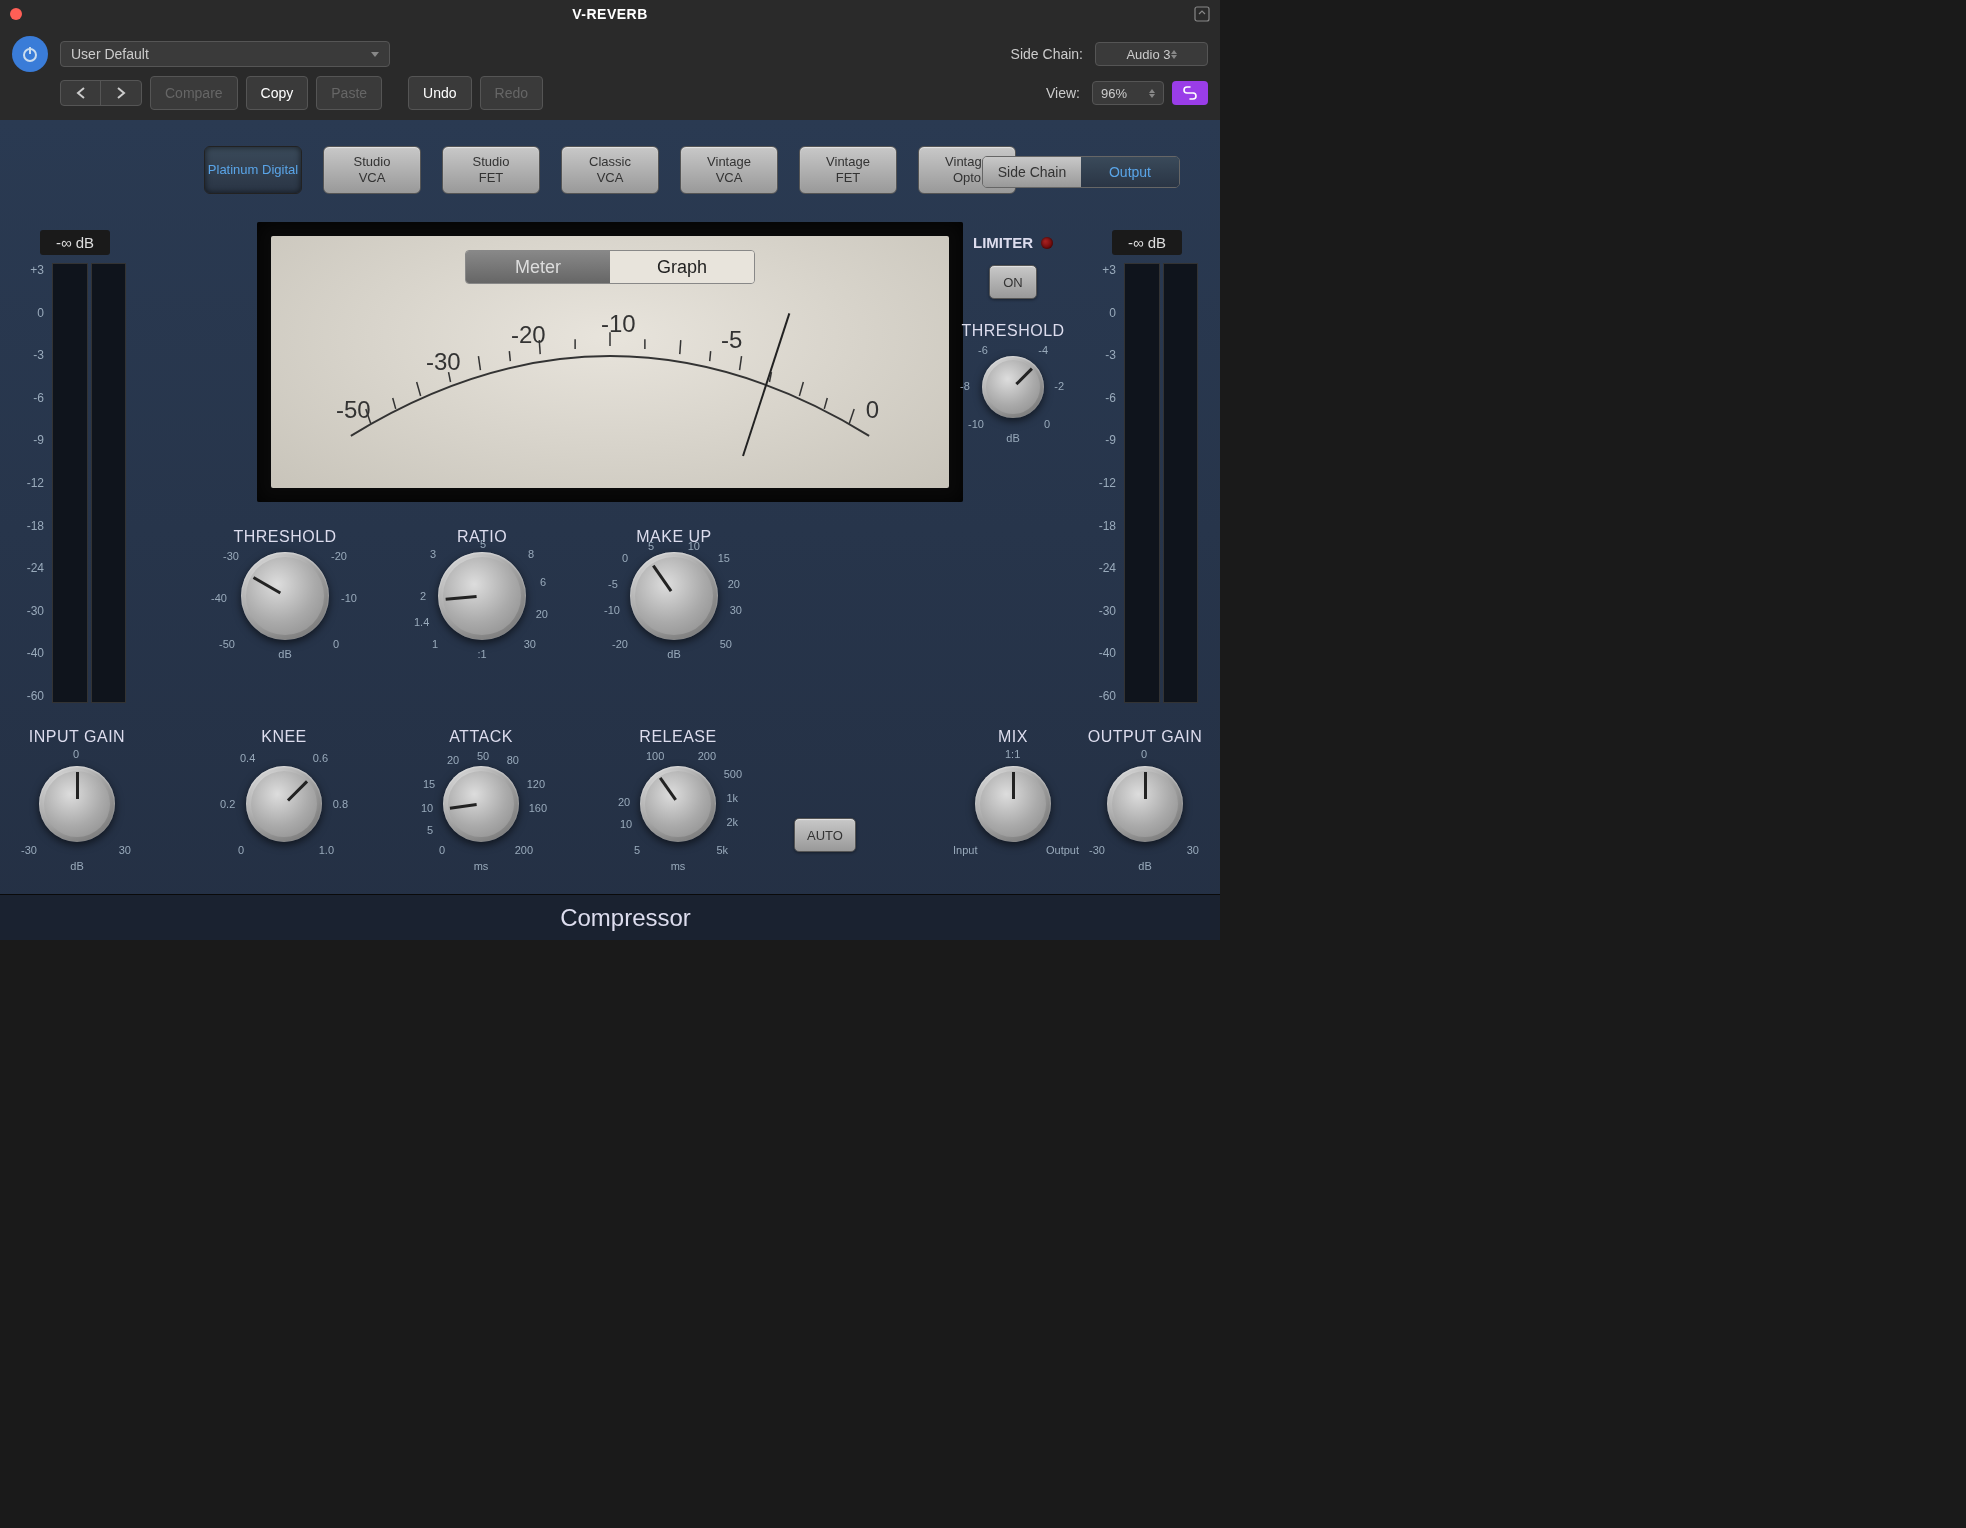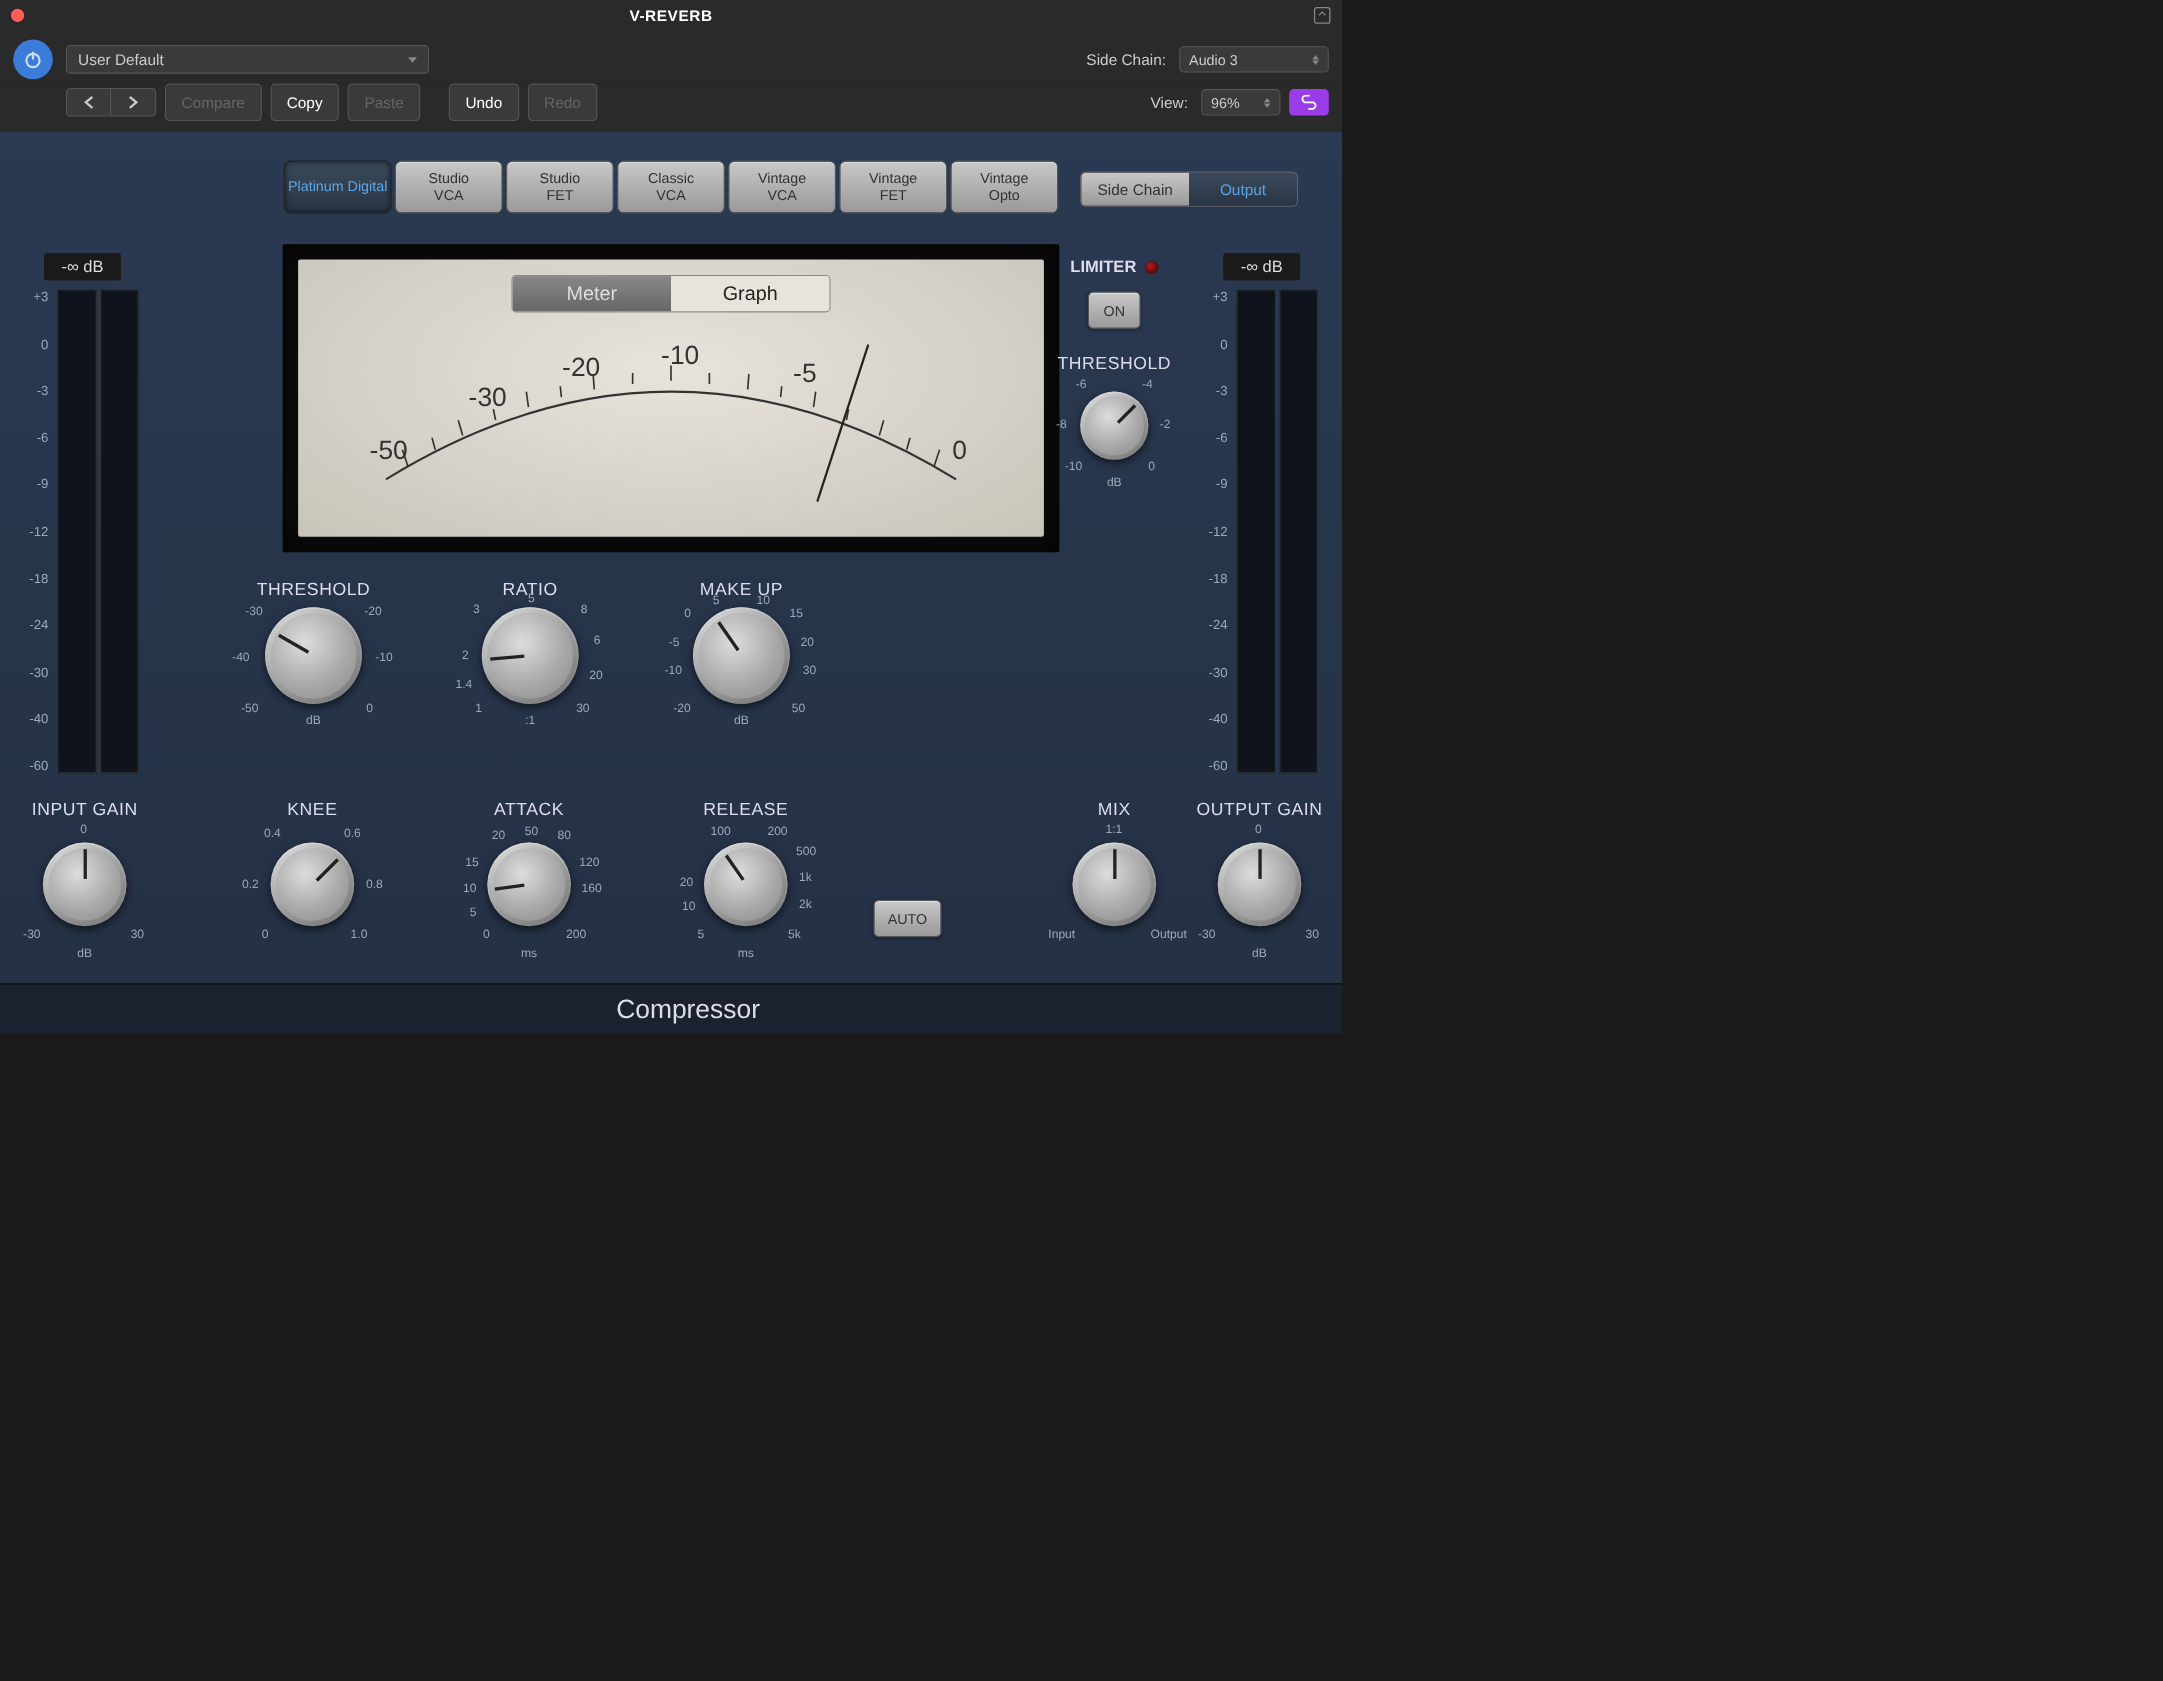--- a/index.html
+++ b/index.html
@@ -10,37 +10,37 @@
 .close-dot { width: 12px; height: 12px; border-radius: 50%; background: #ff5f56; margin-left: 10px; }
 .title { position: absolute; left: 50%; transform: translateX(-50%); color: #fff; font-weight: 700; font-size: 14px; letter-spacing: 0.5px; }
 .expand-icon { position: absolute; right: 10px; top: 6px; }
 
 
 .toolbar { background: #2a2a2a; padding: 8px 12px 4px; display: flex; align-items: center; gap: 8px; }
 .power-btn { width: 36px; height: 36px; border-radius: 50%; background: #3a7cd8; display: flex; align-items: center; justify-content: center; margin-right: 4px; }
 .preset-select { flex: 0 0 330px; height: 26px; background: #3a3a3a; border: 1px solid #555; border-radius: 4px; color: #ccc; padding: 0 10px; display: flex; align-items: center; justify-content: space-between; font-size: 14px; }
 .spacer { flex: 1; }
 .sc-label { color: #ccc; font-size: 14px; margin-right: 4px; }
-.sc-select { width: 136px; height: 24px; background: #3a3a3a; border: 1px solid #555; border-radius: 4px; color: #ccc; padding: 0 8px; display: flex; align-items: center; justify-content: space-between; font-size: 13px; }
+.sc-select { width: 113px; height: 24px; background: #3a3a3a; border: 1px solid #555; border-radius: 4px; color: #ccc; padding: 0 8px; display: flex; align-items: center; justify-content: center; font-size: 13px; }
 
 .toolbar2 { background: #2a2a2a; padding: 0 12px 10px; display: flex; align-items: center; gap: 8px; }
 .nav-btns { display: flex; background: #3a3a3a; border: 1px solid #555; border-radius: 4px; overflow: hidden; margin-left: 48px; }
 .nav-btn { width: 40px; height: 24px; display: flex; align-items: center; justify-content: center; color: #ccc; }
 .nav-btn:first-child { border-right: 1px solid #555; }
 .tb-btn { height: 24px; padding: 16px 14px; background: #3a3a3a; border: 1px solid #555; border-radius: 4px; color: #666; font-size: 14px; display: flex; align-items: center; text-align: center; }
 .tb-btn.active { color: #fff; }
 .view-label { color: #ccc; font-size: 14px; margin-left: auto; margin-right: 4px; }
 .zoom-select { width: 72px; height: 24px; background: #3a3a3a; border: 1px solid #555; border-radius: 4px; color: #ccc; padding: 0 8px; display: flex; align-items: center; justify-content: space-between; font-size: 13px; }
 .link-btn { width: 36px; height: 24px; border-radius: 4px; background: #9a3de8; display: flex; align-items: center; justify-content: center; }
 
 
 .plugin { background: linear-gradient(180deg, #2a3a52 0%, #243044 100%); height: 820px; padding: 16px 20px 0; position: relative; }
 
 
-.model-tabs { display: flex; gap: 3px; margin: 10px auto 0; width: fit-content; }
+.model-tabs { display: flex; gap: 21px; margin: 10px auto 0; width: fit-content; }
 .model-tab { width: 98px; height: 48px; background: linear-gradient(180deg, #c8c8c8, #999); border: 1px solid #555; border-radius: 6px; display: flex; flex-direction: column; align-items: center; justify-content: center; font-size: 13px; color: #333; line-height: 1.2; box-shadow: inset 0 1px 1px rgba(255,255,255,0.5); }
 .model-tab.active { background: linear-gradient(180deg, #3a4a5a, #2a3545); color: #5aa5e8; border-color: #222; box-shadow: inset 0 0 6px rgba(0,0,0,0.6); }
 
 
 .sc-out-toggle { position: absolute; right: 40px; top: 36px; display: flex; border: 1px solid #666; border-radius: 5px; overflow: hidden; }
 .sc-out-btn { width: 98px; height: 30px; background: linear-gradient(180deg, #c8c8c8, #999); display: flex; align-items: center; justify-content: center; font-size: 14px; color: #333; }
 .sc-out-btn.active { background: linear-gradient(180deg, #3a4a5a, #2a3545); color: #5aa5e8; }
 
 
 .vu-container { margin: 28px auto 0; width: 706px; }

